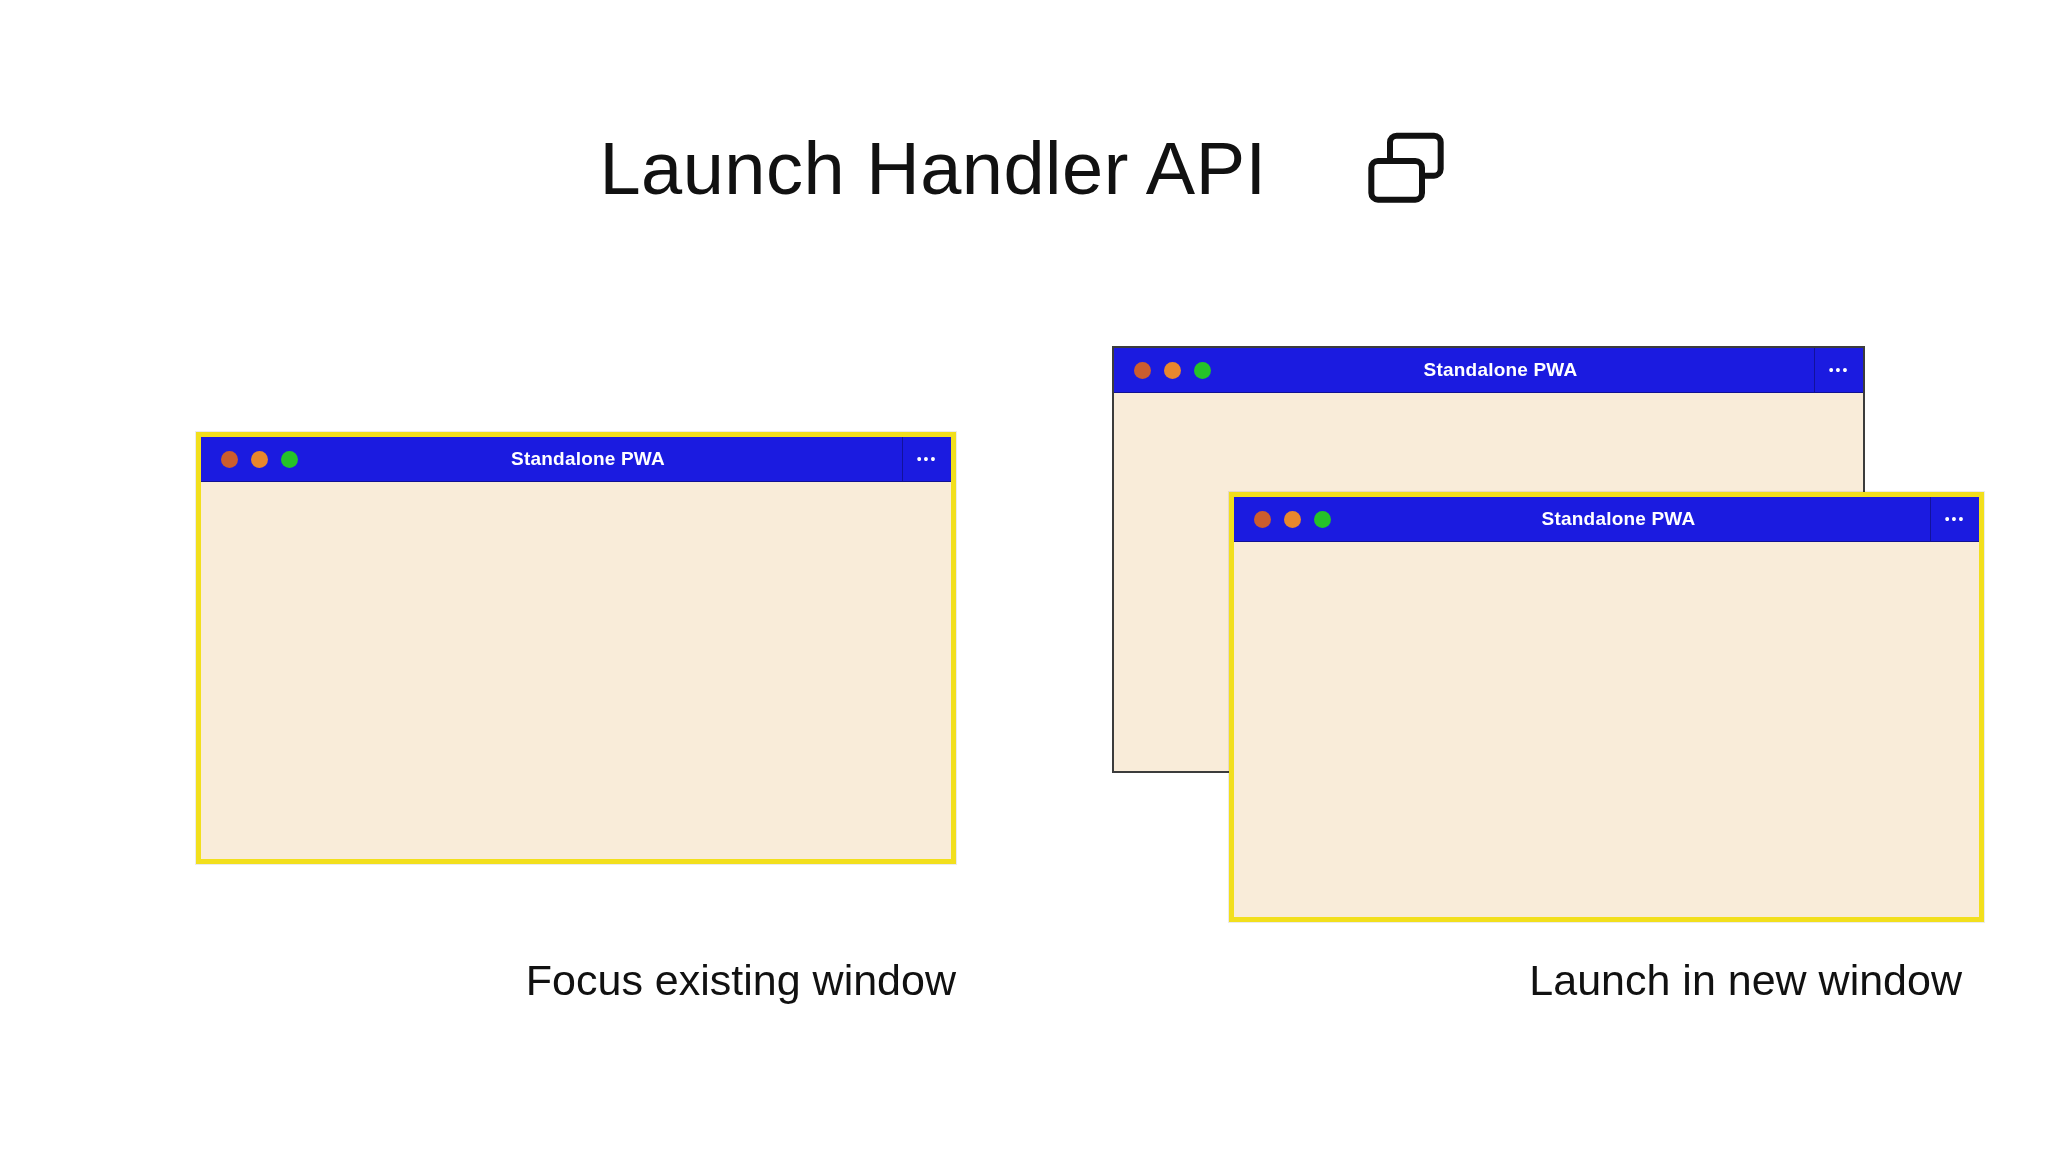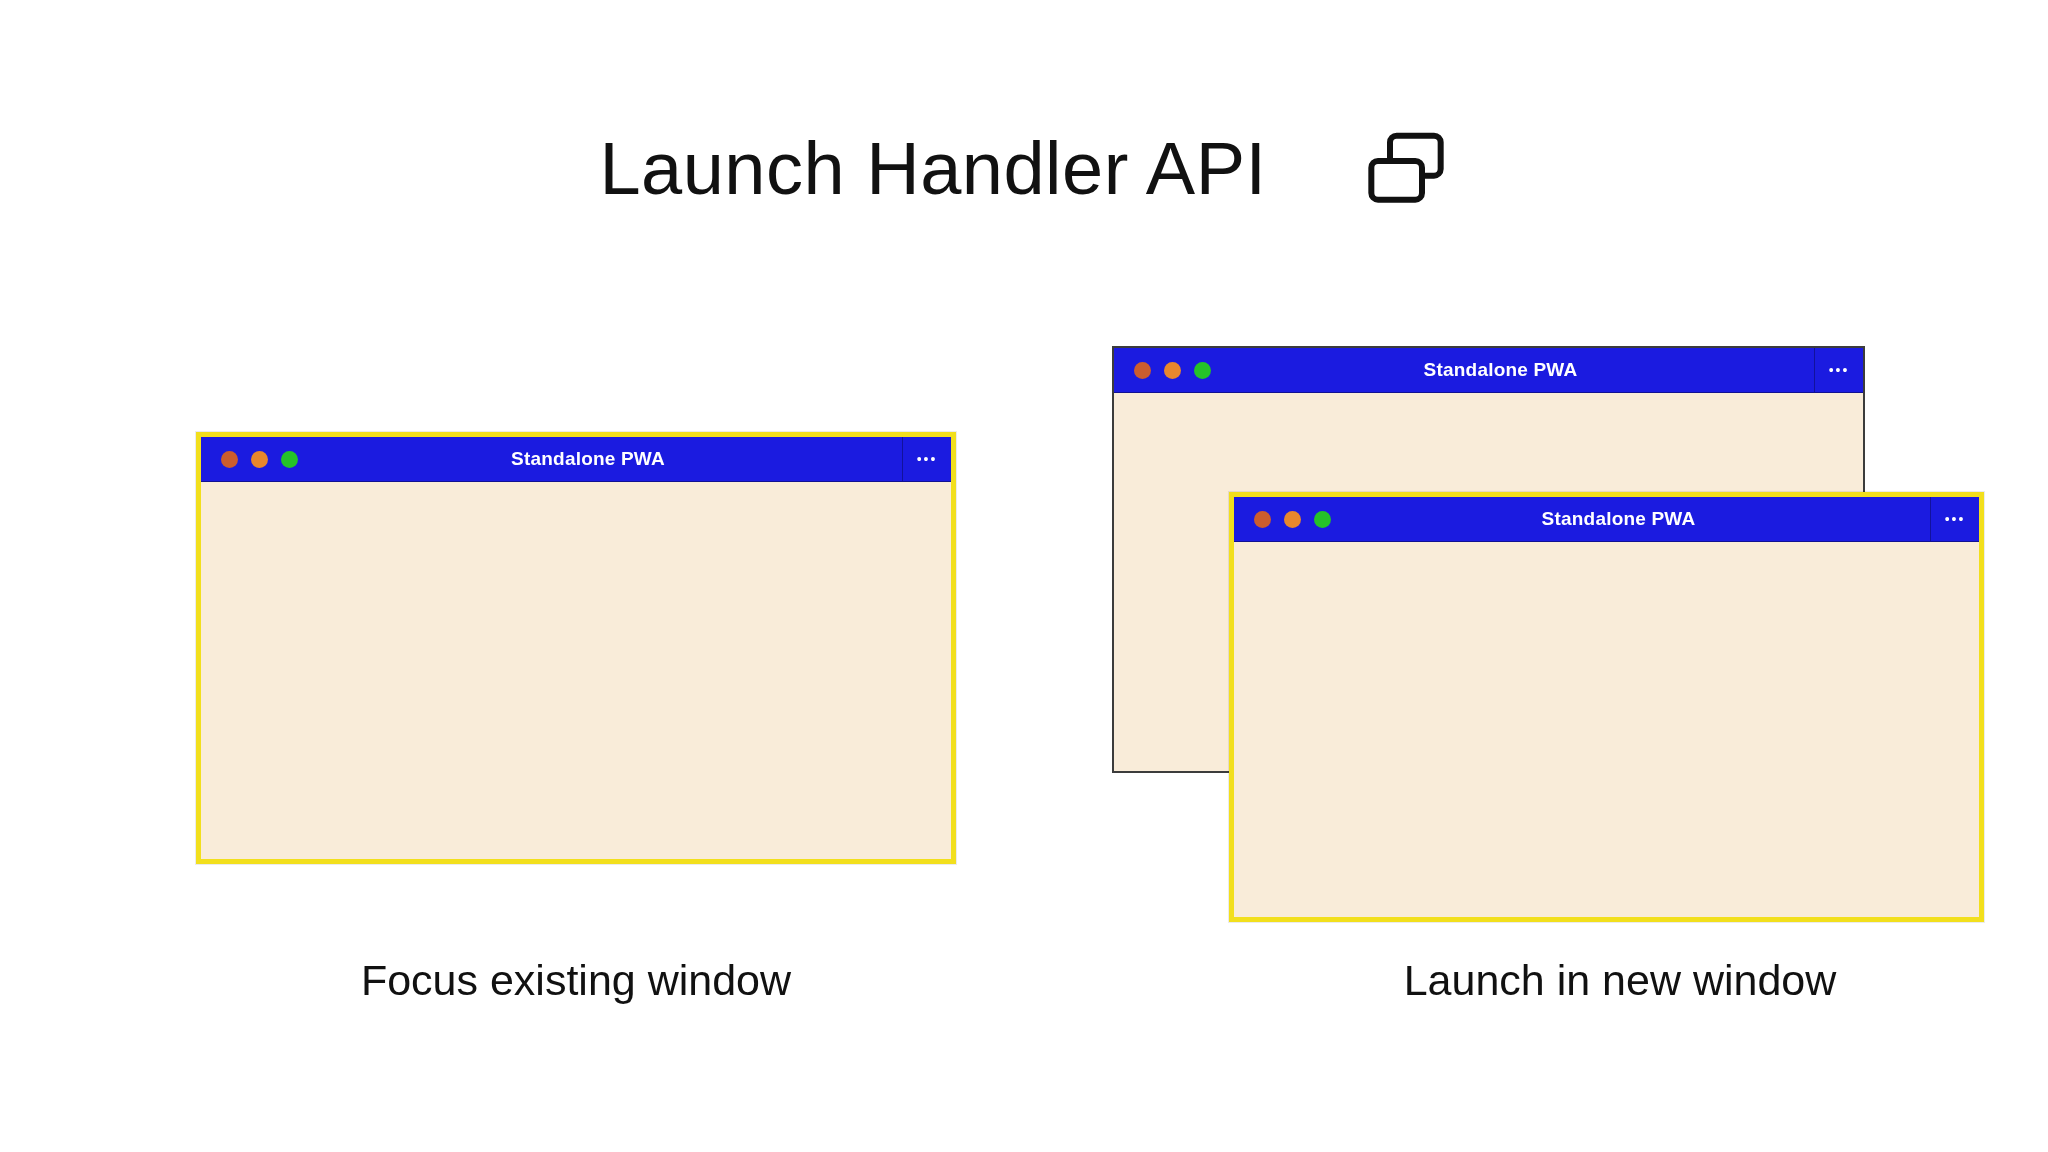--- a/index.html
+++ b/index.html
@@ -135,31 +135,31 @@
     top: 492px;
     width: 755px;
     height: 430px;
     z-index: 3;
   }
 
   
   .caption {
     position: absolute;
     top: 956px;
-    text-align: center;
+    text-align: right;
     font-size: 43px;
     color: #111111;
     font-weight: 400;
   }
   .caption-left {
     left: 196px;
     width: 760px;
   }
   .caption-right {
-    left: 1235px;
+    left: 1192px;
     width: 770px;
   }
 </style>
 </head>
 <body>
 
 <div class="canvas">
 
   <div class="header">
     <div class="page-title">Launch Handler API</div>

